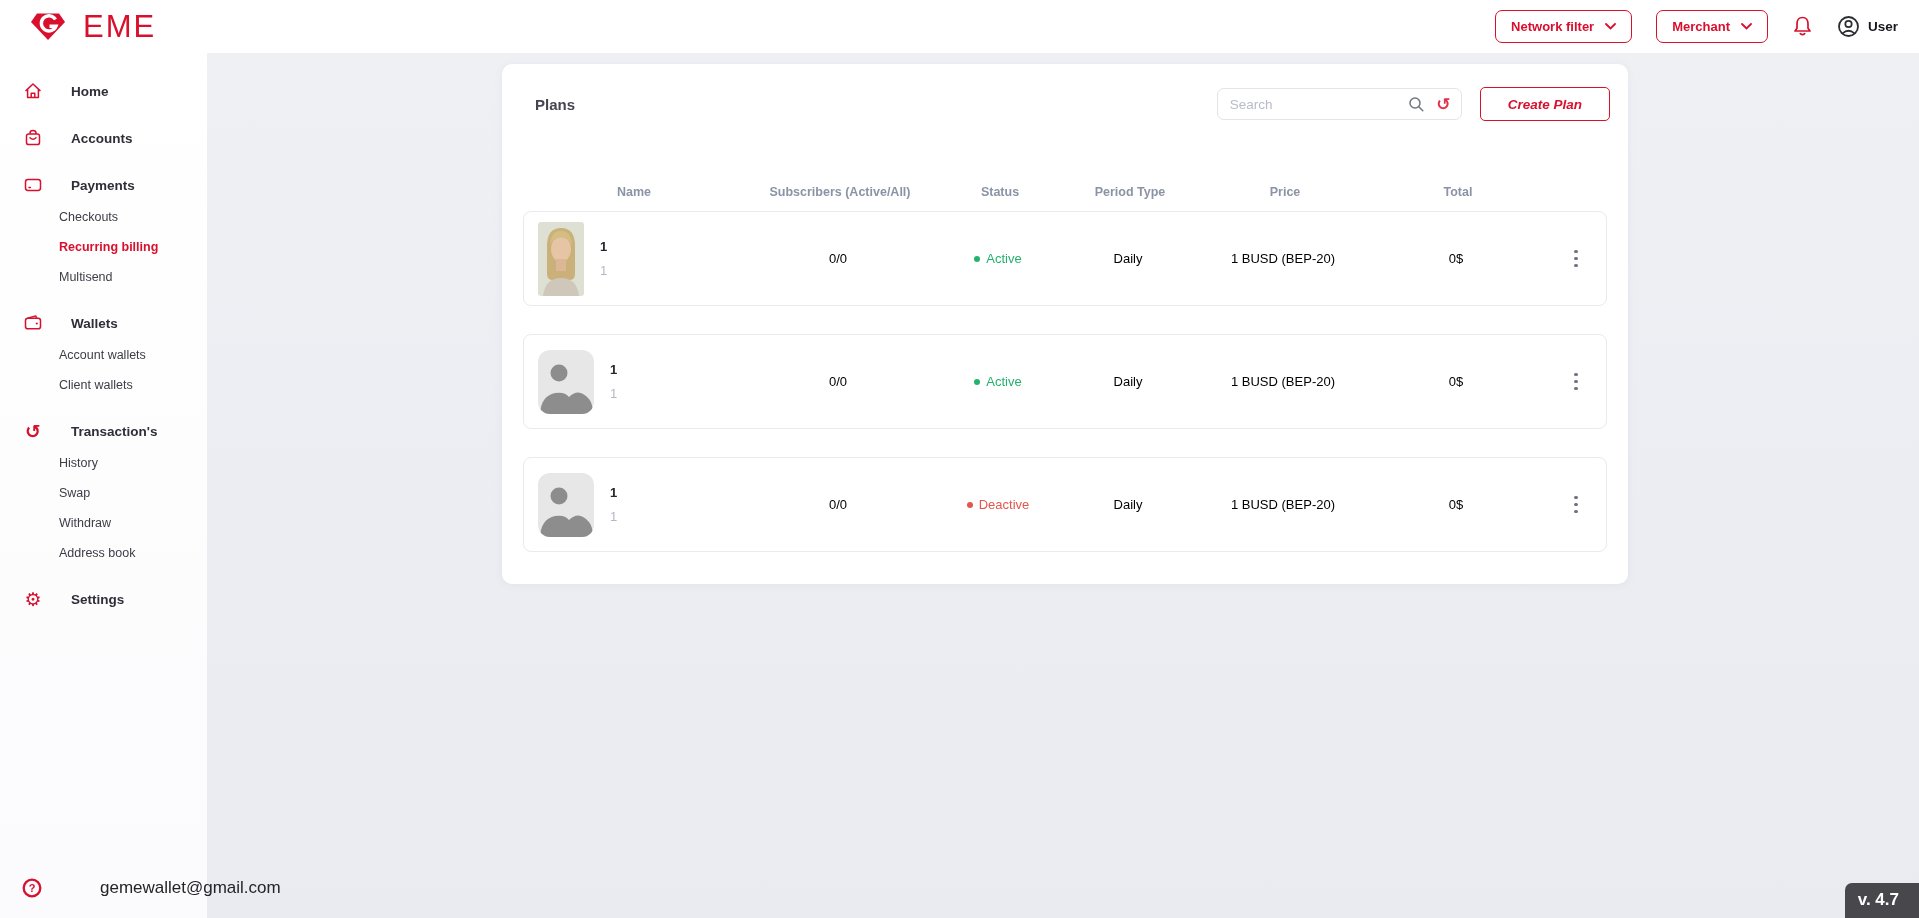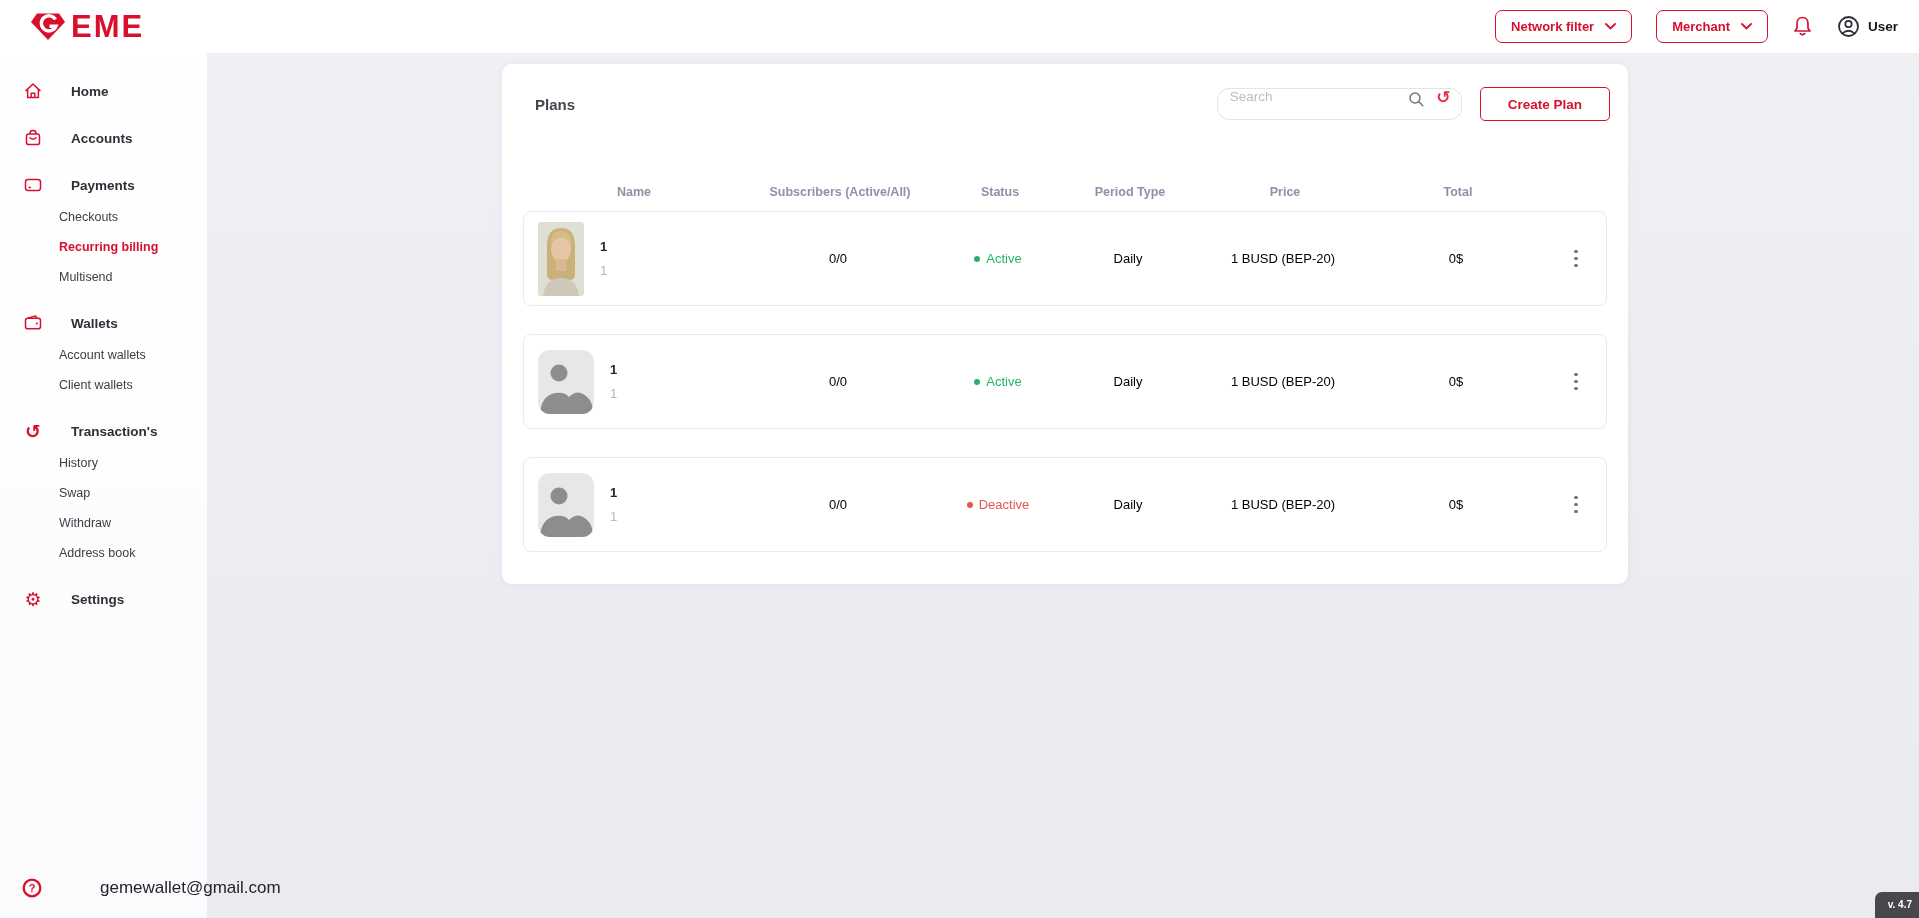--- a/index.html
+++ b/index.html
@@ -2,21 +2,21 @@
 <html><head>
 <meta charset="utf-8">
 <style>
   * { margin:0; padding:0; box-sizing:border-box; }
   html,body { width:1919px; height:918px; overflow:hidden; background:#fff;
     font-family:"Liberation Sans", sans-serif; }
 
   
   .topbar { position:absolute; top:0; left:0; width:1919px; height:53px; background:#fff; z-index:6; }
   .logo { position:absolute; left:29px; top:10px; display:flex; align-items:center; cursor:pointer; }
-  .logo-text { font-size:31px; font-weight:700; color:#d8102e; letter-spacing:2px; line-height:1; margin-left:4px; }
+  .logo-text { font-size:31px; font-weight:400; color:#d8102e; letter-spacing:2px; line-height:1; margin-left:16px; }
   .topbar-right { position:absolute; right:21px; top:0; height:53px; display:flex; align-items:center; gap:24px; }
   .pill-btn { height:33px; padding:0 15px; border:1.3px solid #d8102e; border-radius:7px; background:#fff;
     color:#d8102e; font-weight:700; font-size:13px; display:flex; align-items:center; gap:11px; cursor:pointer;
     font-family:"Liberation Sans",sans-serif; }
   .user-wrap { display:flex; align-items:center; gap:8px; cursor:pointer; }
   .user-label { font-size:13.5px; font-weight:700; color:#17181d; }
   .bell-btn { background:none; border:none; cursor:pointer; display:flex; align-items:center; }
 
   
   .sidebar { position:absolute; top:53px; left:0; width:207px; height:865px;
@@ -37,29 +37,29 @@
   .footer-email { font-size:17px; color:#23242a;margin-left:45px; }
 
   
   .content { position:absolute; left:207px; top:53px; width:1712px; height:865px;
     background:linear-gradient(180deg,#eef0f4 0%,#e9ebf0 100%); }
   .card { position:absolute; left:295px; top:11px; width:1126px; background:#fff; border-radius:10px;
     box-shadow:0 1px 8px rgba(110,120,140,0.07); padding-bottom:32px; }
   .card-head { display:flex; justify-content:space-between; align-items:center; margin:23px 18px 0 33px; height:34px; }
   .plans-title { font-size:15px; color:#44454f; font-weight:600; }
   .head-right { display:flex; align-items:center; gap:18px; }
-  .searchbox { width:245px; height:32px; border:1px solid #e3e4ea; border-radius:12px; background:#fff;
-    display:flex; align-items:flex-start; padding:0 10px 0 12px; gap:11px; }
+  .searchbox { width:245px; height:32px; border:1px solid #e3e4ea; border-radius:7px; background:#fff;
+    display:flex; align-items:center; padding:0 10px 0 12px; gap:11px; }
   .searchbox input { border:none; outline:none; flex:1; min-width:0; font-size:13.5px; color:#3a3b42;
     font-family:"Liberation Sans",sans-serif; background:transparent; }
   .searchbox input::placeholder { color:#b9bcc6; }
   .reset-glyph { font-family:"DejaVu Sans",sans-serif; font-size:17px; font-weight:700; color:#e23047;
     line-height:1; cursor:pointer; }
   .create-btn { height:34px; padding:2px 27px; border:1.5px solid #d8102e; border-radius:5px; background:#fff;
-    color:#d8102e; font-size:13.5px; font-weight:700; cursor:pointer; font-family:"Liberation Sans",sans-serif; }
+    color:#d8102e; font-size:13.5px; font-weight:700; cursor:pointer; font-family:"Liberation Sans",sans-serif;font-style:italic; }
 
   .grid-cols { display:grid; grid-template-columns:190px 230px 90px 170px 140px 206px 35px; align-items:center; }
   .table-head { margin:64px 31px 0 33px; font-size:12.5px; color:#8b93a6; font-weight:600; }
   .table-head .h { text-align:center; }
   .table-head .h.first { text-align:center; padding-left:8px; }
 
   .rows { margin:12px 21px 0 21px; }
   .row { height:95px; border:1px solid #e9e9ef; border-radius:8px; background:#fff; margin-bottom:28px; padding:0 9px; }
   .row:last-child { margin-bottom:0; }
   .name-cell { display:flex; align-items:center; gap:16px; padding-left:5px; }
@@ -71,21 +71,21 @@
   .status-cell .dot { display:inline-block; width:6px; height:6px; border-radius:50%; margin-right:6px; vertical-align:1px; }
   .status-active { color:#24b26d; }
   .status-active .dot { background:#24b26d; }
   .status-deactive { color:#e2574d; }
   .status-deactive .dot { background:#e2574d; }
   .kebab { width:26px; height:34px; border:none; background:none; cursor:pointer;
     display:flex; flex-direction:column; align-items:center; justify-content:center; gap:3.5px; margin-left:4px; }
   .kebab i { width:3.5px; height:3.5px; border-radius:50%; background:#70747e; }
 
   .version-badge { position:absolute; right:0; bottom:0; background:#48484c; color:#fff;
-    font-size:10px; font-weight:700; padding:7px 7px 8px 13px; border-top-left-radius:7px; z-index:8; }
+    font-size:17px; font-weight:700; padding:7px 20px 8px 13px; border-top-left-radius:7px; z-index:8; }
 </style>
 </head>
 <body>
 
 <div class="topbar">
   <div class="logo">
     <span class="icon-20" style="width:38px;height:32px;flex:0 0 38px;">
       <svg width="38" height="32" viewBox="0 0 38 32">
         <polygon points="19,30 2,12 8,3.5 30,3.5 36,12" fill="#d8102e"></polygon>
         <path d="M26.5 9.5 A7.6 7.6 0 1 0 27 16.2 L20.5 16.2" stroke="#ffffff" stroke-width="3.4" fill="none"></path>

